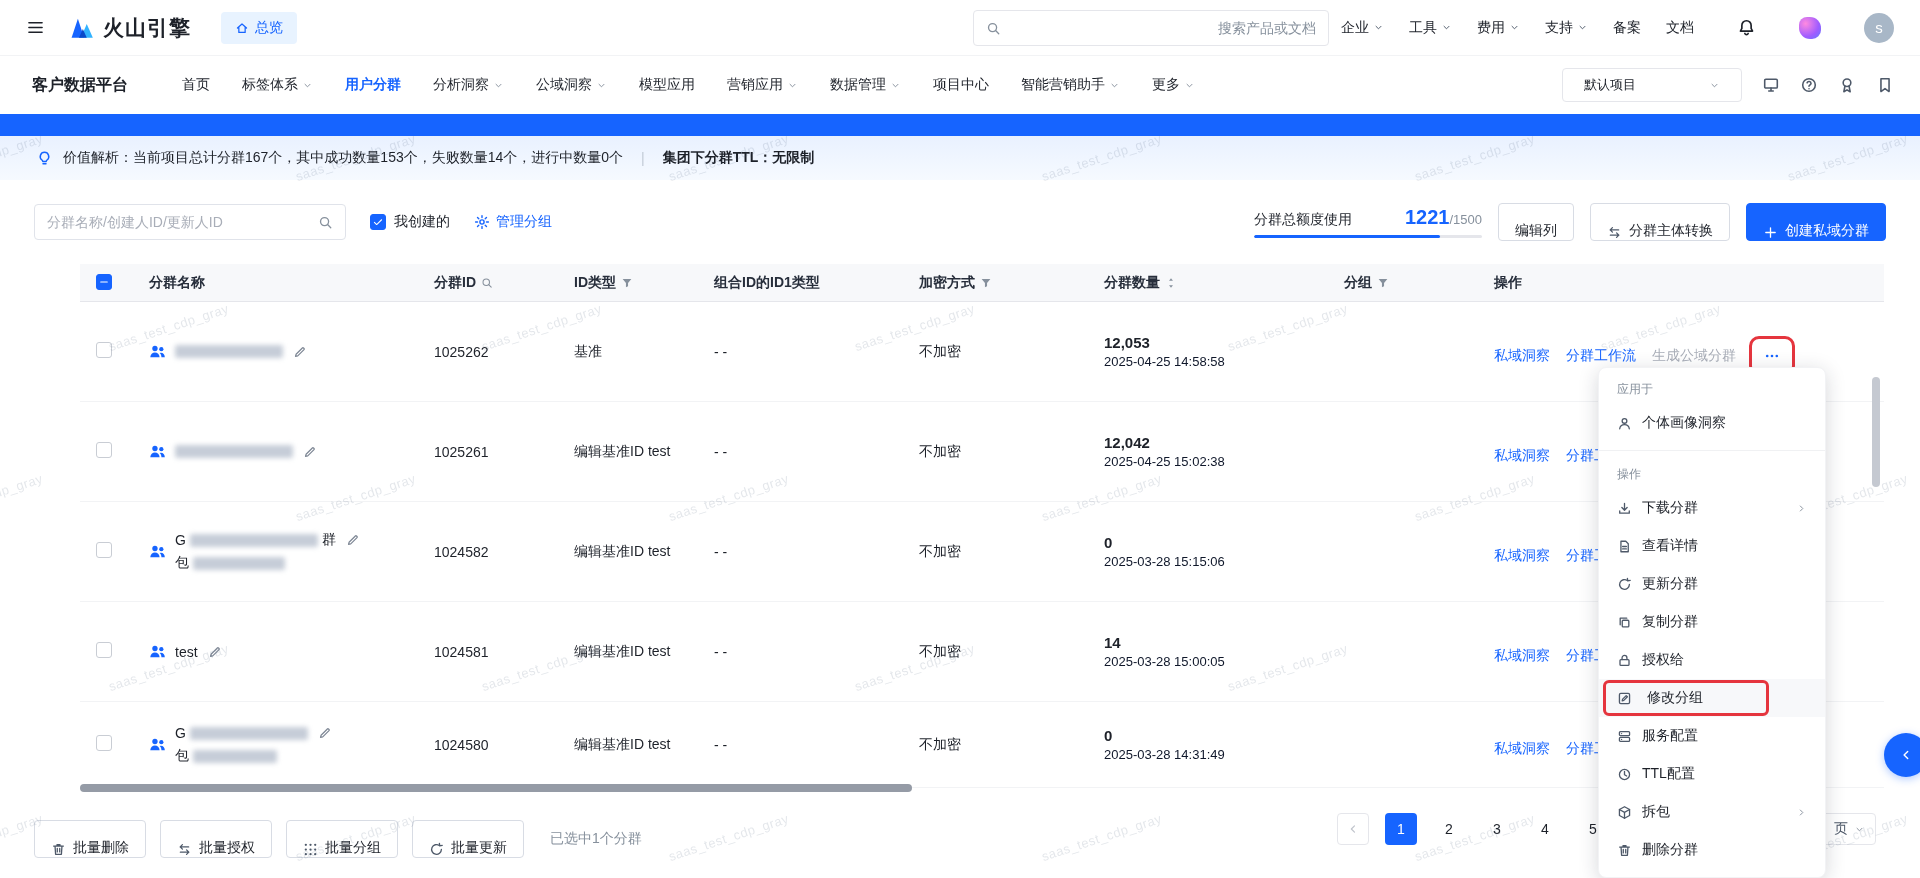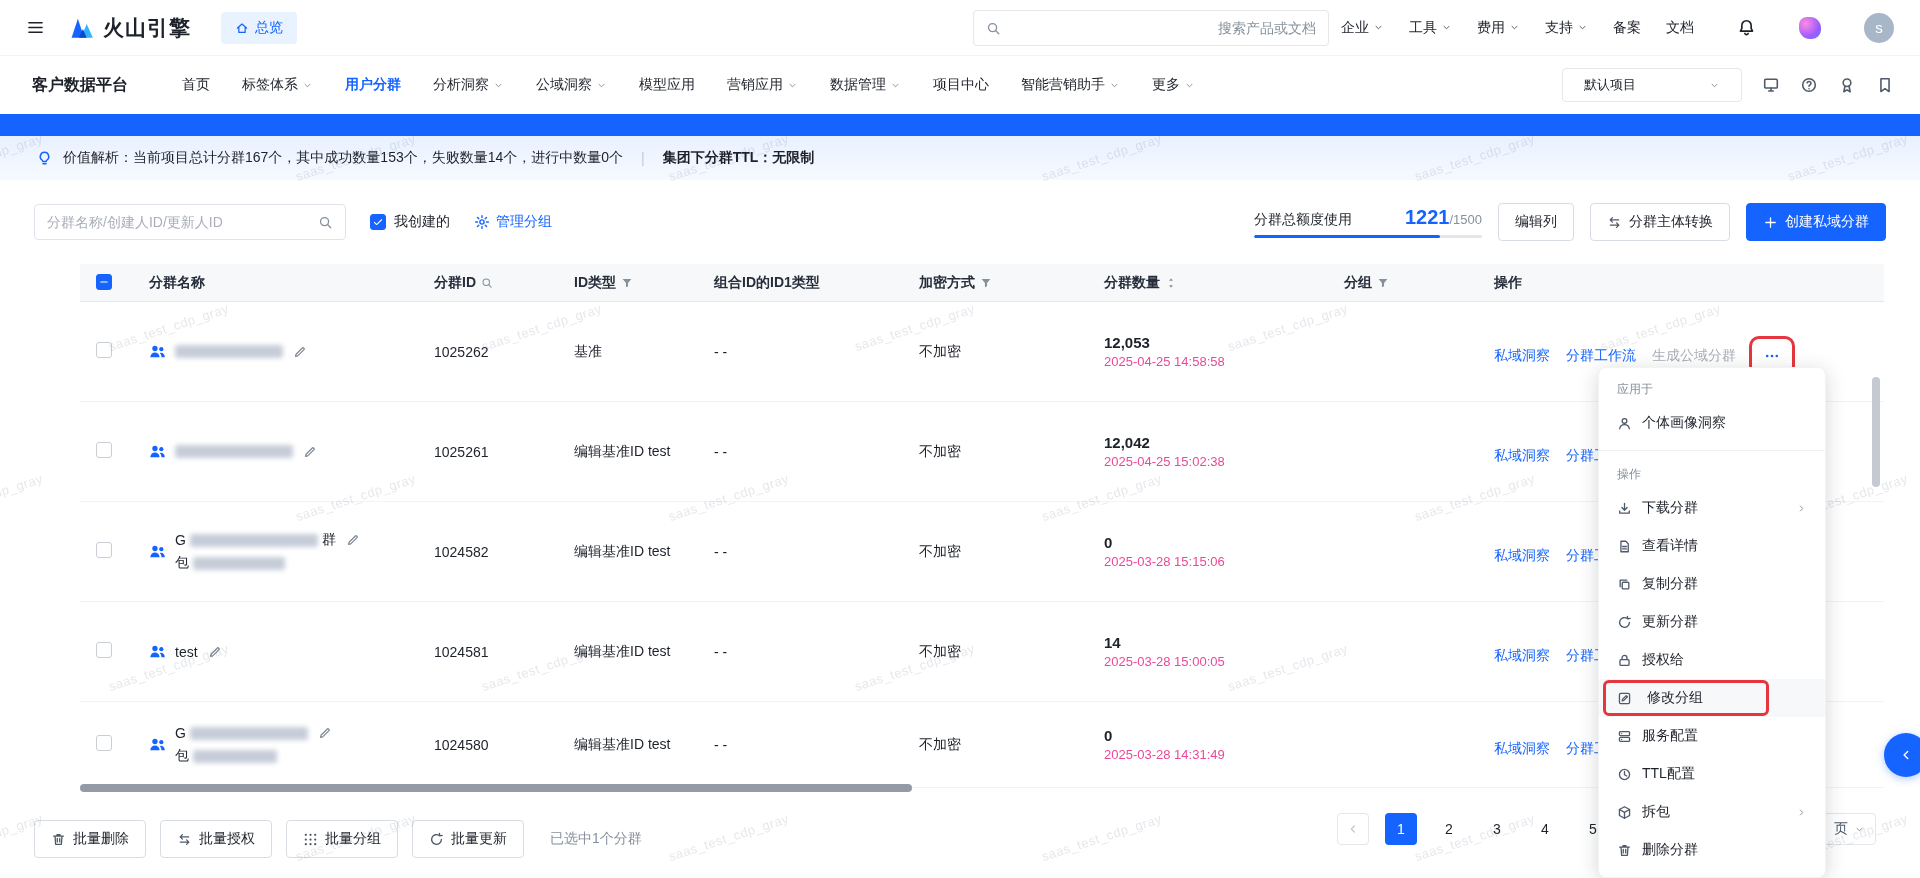--- a/index.html
+++ b/index.html
@@ -57,21 +57,21 @@
 .manage-group{display:flex;align-items:center;gap:6px;color:#1664ff;cursor:pointer;}
 .manage-group .ic{font-size:16px;}
 .toolbar-right{margin-left:auto;display:flex;align-items:center;gap:16px;}
 .quota{width:228px;}
 .quota-line{display:flex;align-items:baseline;justify-content:space-between;}
 .quota-num{white-space:nowrap;}
 .quota-val{font-size:20px;font-weight:bold;color:#1664ff;}
 .quota-total{font-size:13px;color:#86909c;}
 .quota-bar{margin-top:6px;height:3px;border-radius:2px;background:#e5e6eb;overflow:hidden;}
 .quota-fill{height:100%;background:#1664ff;border-radius:2px;}
-.btn{height:38px;border:1px solid #d8dce4;background:#fff;border-radius:4px;display:inline-flex;align-items:center;gap:7px;padding:0 16px;font-size:14px;color:#1d2129;cursor:pointer;white-space:nowrap;}
+.btn{height:38px;border:1px solid #d8dce4;background:#fff;border-radius:4px;display:inline-flex;align-items:flex-end;gap:7px;padding:0 16px;font-size:14px;color:#1d2129;cursor:pointer;white-space:nowrap;}
 .btn .ic{font-size:15px;color:#4e5969;}
 .btn-primary{background:#1664ff;border-color:#1664ff;color:#fff;}
 .btn-primary .ic{color:#fff;}
 
 
 .table-wrap{margin:20px 36px 0 80px;position:relative;}
 .trow{display:flex;align-items:center;border-bottom:1px solid #f2f3f5;}
 .thead{background:#f7f8fa;border-bottom:1px solid #e5e6eb;height:38px;color:#272e3b;font-weight:bold;}
 .tbody-row{height:100px;background:#fff;}
 .tbody-row.short{height:86px;}
@@ -87,21 +87,21 @@
 .c-act{flex:1 1 auto;}
 .hcell{display:inline-flex;align-items:center;gap:5px;font-size:14px;}
 .hcell .hic{color:#86909c;font-size:12px;cursor:pointer;}
 .name-cell{display:flex;align-items:center;gap:9px;}
 .users-ic{color:#1664ff;font-size:17px;flex:none;}
 .nm-lines{display:flex;flex-direction:column;gap:7px;}
 .nm-line{display:flex;align-items:center;gap:4px;height:16px;}
 .redact{display:inline-block;height:13px;border-radius:2px;background:#c6cdd8;filter:blur(2.5px);}
 .pencil-ic{color:#7d8694;font-size:14px;margin-left:6px;cursor:pointer;}
 .count-num{font-size:15px;font-weight:bold;}
-.count-time{font-size:13px;color:#ec4899;margin-top:3px;}
+.count-time{font-size:13px;color:#0f172a;margin-top:3px;}
 .act-cell{display:flex;align-items:center;gap:16px;margin-top:8px;}
 .act-link{color:#1664ff;cursor:pointer;white-space:nowrap;}
 .act-link.disabled{color:#a9aeb8;cursor:default;}
 .more-btn{position:relative;color:#1664ff;font-size:16px;cursor:pointer;margin-left:12px;display:inline-flex;}
 .ring{position:absolute;border:3px solid #e5353e;border-radius:10px;pointer-events:none;}
 .ring-more{left:-15px;right:-15px;top:-12px;bottom:-12px;z-index:18;}
 
 
 .hbar{position:absolute;left:80px;top:784px;width:832px;height:8px;border-radius:4px;background:#959ba6;z-index:16;cursor:pointer;}
 .vbar{position:absolute;left:1872px;top:377px;width:8px;height:110px;border-radius:4px;background:#c5c9d1;z-index:16;cursor:pointer;}
@@ -855,35 +855,35 @@
           <path d="M4.2 2.4h5.2L12 5v8.6H4.2z"></path>
           <path d="M6 8h4M6 10.6h4"></path>
         </svg>
       </span>
       <span>查看详情</span>
 
     </div>
     <div class="menu-item">
       <span class="ic mi-ic">
         <svg viewBox="0 0 16 16" width="1em" height="1em" fill="none" stroke="currentColor" stroke-width="1.4" stroke-linecap="round" stroke-linejoin="round">
+          <path d="M13.2 8A5.2 5.2 0 1 1 11 3.7"></path>
+          <path d="M11.1 1.5l.4 2.6 2.6-.4"></path>
+        </svg>
+      </span>
+      <span>更新分群</span>
+
+    </div>
+    <div class="menu-item">
+      <span class="ic mi-ic">
+        <svg viewBox="0 0 16 16" width="1em" height="1em" fill="none" stroke="currentColor" stroke-width="1.4" stroke-linecap="round" stroke-linejoin="round">
           <rect x="5.6" y="5.6" width="7" height="7" rx="1"></rect>
           <path d="M10.4 3.4H3.4v7"></path>
         </svg>
       </span>
       <span>复制分群</span>
-
-    </div>
-    <div class="menu-item">
-      <span class="ic mi-ic">
-        <svg viewBox="0 0 16 16" width="1em" height="1em" fill="none" stroke="currentColor" stroke-width="1.4" stroke-linecap="round" stroke-linejoin="round">
-          <path d="M13.2 8A5.2 5.2 0 1 1 11 3.7"></path>
-          <path d="M11.1 1.5l.4 2.6 2.6-.4"></path>
-        </svg>
-      </span>
-      <span>更新分群</span>
 
     </div>
     <div class="menu-item">
       <span class="ic mi-ic">
         <svg viewBox="0 0 16 16" width="1em" height="1em" fill="none" stroke="currentColor" stroke-width="1.4" stroke-linecap="round" stroke-linejoin="round">
           <rect x="3.2" y="7" width="9.6" height="6.2" rx="1"></rect>
           <path d="M5.4 7V5.2a2.6 2.6 0 0 1 5.2 0V7"></path>
         </svg>
       </span>
       <span>授权给</span>

